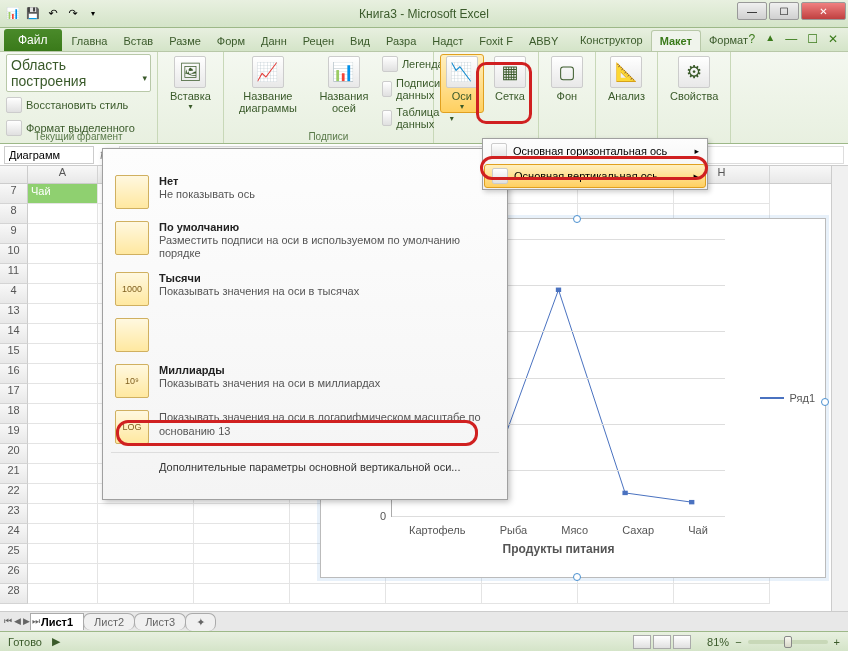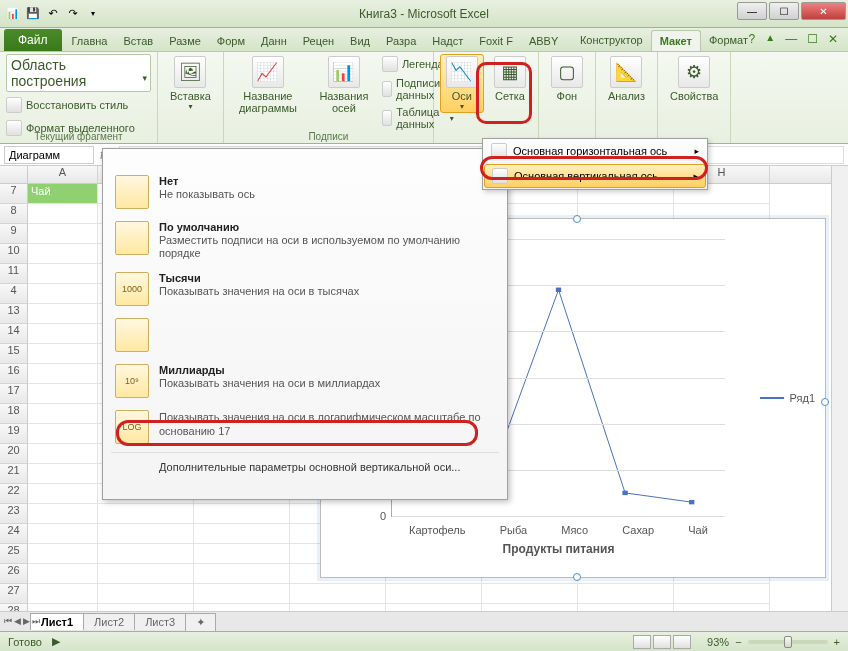--- a/index.html
+++ b/index.html
@@ -80,21 +80,21 @@
 .chart-title-x { position: absolute; bottom: -40px; left: 0; right: 0; text-align: center; font-size: 12px; font-weight: bold; color: #555; }
 .legend { position: absolute; right: 10px; top: 50%; transform: translateY(-50%); font-size: 11px; color: #555; display: flex; align-items: center; gap: 6px; }
 .legend-line { width: 24px; height: 2px; background: #4a72c0; }
 svg.line-chart { position: absolute; top: 0; left: 0; width: 100%; height: 100%; }
 
 
 .sheet-tabs { position: absolute; bottom: 20px; left: 0; right: 0; height: 20px; background: #e8e8e8; display: flex; align-items: center; font-size: 11px; padding-left: 30px; border-top: 1px solid #ccc; }
 .sheet-nav { display: flex; gap: 2px; position: absolute; left: 4px; font-size: 9px; color: #666; }
 .sheet-tab { background: #fff; border: 1px solid #aaa; border-bottom: none; padding: 2px 10px; margin-right: -1px; }
 .sheet-tab.active { font-weight: bold; background: #fff; }
-.sheet-tab.inactive { background: #f0f0f0; color: #666; }
+.sheet-tab.inactive { background: #f0f0f0; color: #666; border-radius: 7px; }
 .statusbar { position: absolute; bottom: 0; left: 0; right: 0; height: 20px; background: linear-gradient(#e8f0e0,#d4e4c8); display: flex; align-items: center; font-size: 11px; color: #3a5a2a; padding: 0 8px; border-top: 1px solid #9db888; }
 .zoom { margin-left: auto; display: flex; align-items: center; gap: 6px; }
 .zoom-slider { width: 80px; height: 4px; background: #c8d8b8; position: relative; border-radius: 2px; }
 .zoom-thumb { width: 8px; height: 12px; background: linear-gradient(#f8f8f0,#d8d8c8); border: 1px solid #888; position: absolute; left: 36px; top: -4px; border-radius: 2px; }
 .view-btns { display: flex; gap: 2px; margin-right: 10px; }
 .view-btn { width: 18px; height: 14px; border: 1px solid #aaa; background: linear-gradient(#fff,#e0e0e0); }
 
 .scroll-v { position: absolute; right: 0; top: 166px; bottom: 40px; width: 17px; background: #f0f0f0; border-left: 1px solid #ccc; }
 
 .formula-fx { font-style: italic; color: #888; margin: 0 6px; font-size: 12px; }
@@ -480,31 +480,20 @@
         <div class="cell" style="width: 70px;"></div>
         <div class="cell" style="width: 96px;"></div>
         <div class="cell" style="width: 96px;"></div>
         <div class="cell" style="width: 96px;"></div>
         <div class="cell" style="width: 96px;"></div>
         <div class="cell" style="width: 96px;"></div>
         <div class="cell" style="width: 96px;"></div>
         <div class="cell" style="width: 96px;"></div>
       </div>
       <div class="row">
-        <div class="row-h">27</div>
-        <div class="cell" style="width: 70px;"></div>
-        <div class="cell" style="width: 96px;"></div>
-        <div class="cell" style="width: 96px;"></div>
-        <div class="cell" style="width: 96px;"></div>
-        <div class="cell" style="width: 96px;"></div>
-        <div class="cell" style="width: 96px;"></div>
-        <div class="cell" style="width: 96px;"></div>
-        <div class="cell" style="width: 96px;"></div>
-      </div>
-      <div class="row">
         <div class="row-h">28</div>
         <div class="cell" style="width: 70px;"></div>
         <div class="cell" style="width: 96px;"></div>
         <div class="cell" style="width: 96px;"></div>
         <div class="cell" style="width: 96px;"></div>
         <div class="cell" style="width: 96px;"></div>
         <div class="cell" style="width: 96px;"></div>
         <div class="cell" style="width: 96px;"></div>
         <div class="cell" style="width: 96px;"></div>
       </div>
@@ -552,21 +541,21 @@
   <div class="opt">
     <div class="opt-icon">10⁹</div>
     <div class="opt-text">
         <div class="title">Миллиарды</div>
         <div class="desc">Показывать значения на оси в миллиардах</div>
       </div>
   </div>
   <div class="opt">
     <div class="opt-icon">LOG</div>
     <div class="opt-text">
-        <div class="desc">Показывать значения на оси в логарифмическом масштабе по основанию 17</div>
+        <div class="desc">Показывать значения на оси в логарифмическом масштабе по основанию 13</div>
       </div>
   </div>
   <div class="sep"></div>
   <div class="more-opt">Дополнительные параметры основной вертикальной оси...</div>
 </div>
 
 <div class="red-circle red-circle-axes"></div>
 <div class="red-circle red-circle-vert"></div>
 <div class="red-circle red-circle-more"></div>
 
@@ -630,20 +619,20 @@
 
 <div class="statusbar">
   <span>Готово</span>
   <span style="margin-left:10px">▶</span>
   <div class="zoom">
     <div class="view-btns">
       <div class="view-btn"></div>
       <div class="view-btn"></div>
       <div class="view-btn"></div>
     </div>
-    <span>93%</span>
+    <span>81%</span>
     <span>−</span>
     <div class="zoom-slider">
         <div class="zoom-thumb"></div>
       </div>
     <span>+</span>
   </div>
 </div>
 
 </body></html>

